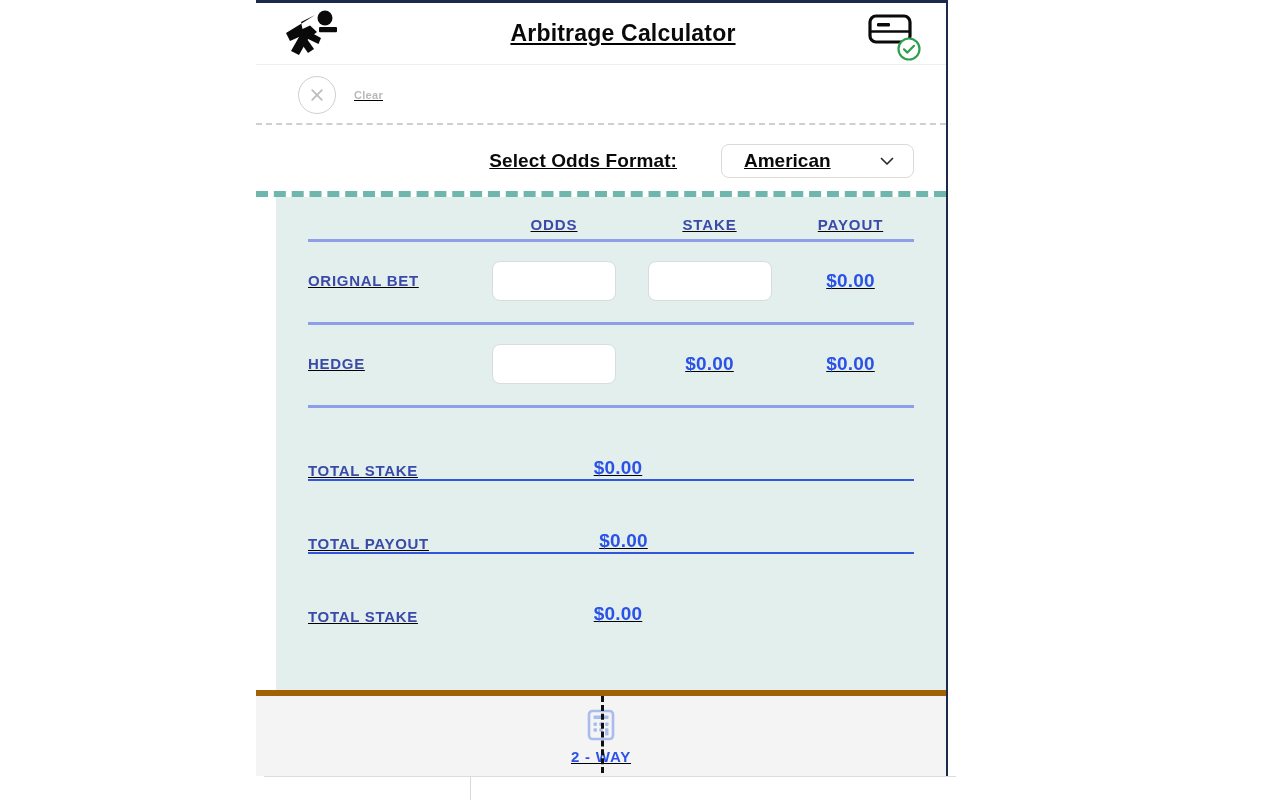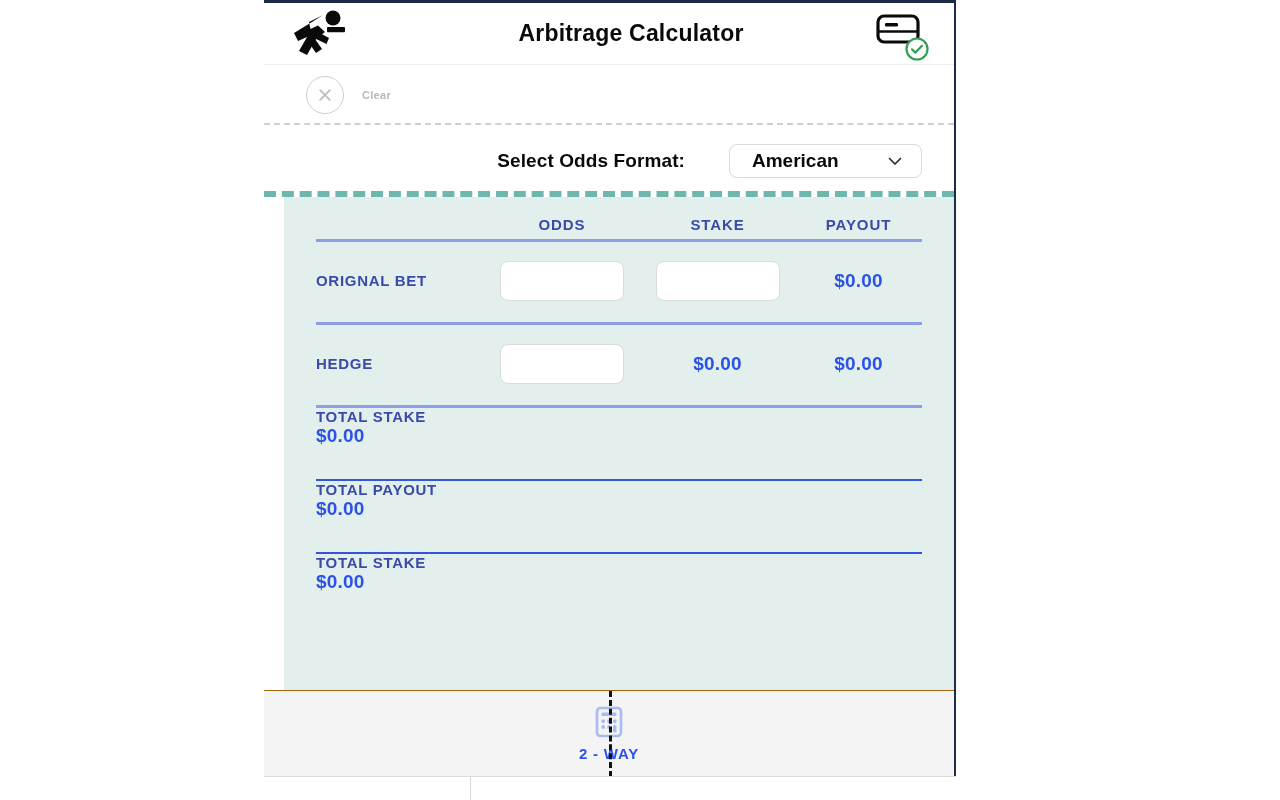--- a/index.html
+++ b/index.html
@@ -44,29 +44,30 @@
     left: 470px;
     top: 777px;
     width: 1px;
     height: 23px;
     background: #d8d8d8;
   }
 
   
   #app-panel {
     position: absolute;
-    left: 264px;
+    left: 256px;
     top: 0;
     width: 692px;
     height: 776px;
     background: #ffffff;
     border-top: 3px solid #1c2b4a;
     border-right: 2px solid #1c2b4a;
     display: flex;
     flex-direction: column;
+    text-decoration: underline;
   }
 
   
   .app-header {
     position: relative;
     height: 62px;
     background: #ffffff;
     border-bottom: 1px solid #eeeeee;
     display: flex;
     align-items: center;
@@ -247,43 +248,42 @@
   .money {
     font-size: 19px;
     font-weight: bold;
     color: #2b52e8;
     letter-spacing: 0.2px;
   }
 
   .total-row {
     height: 71px;
     display: flex;
-    align-items: flex-start;
-    flex-direction: column;
+    align-items: flex-end;
   }
   .total-label {
     flex: 0 0 auto;
     font-size: 15px;
     font-weight: bold;
     color: #3a4aa8;
     letter-spacing: 0.7px;
   }
   .total-value {
     flex: 1 1 auto;
     display: flex;
     justify-content: center;
     padding-right: 96px;
   }
 
   
   .tab-bar {
     position: relative;
     height: 86px;
     background: #f4f4f4;
-    border-top: 1px solid #a16207;
+    border-top: 6px solid #a16207;
     display: flex;
     flex: 0 0 auto;
   }
   .tab {
     flex: 1 1 50%;
     display: flex;
     flex-direction: column;
     align-items: center;
     justify-content: center;
     gap: 6px;

